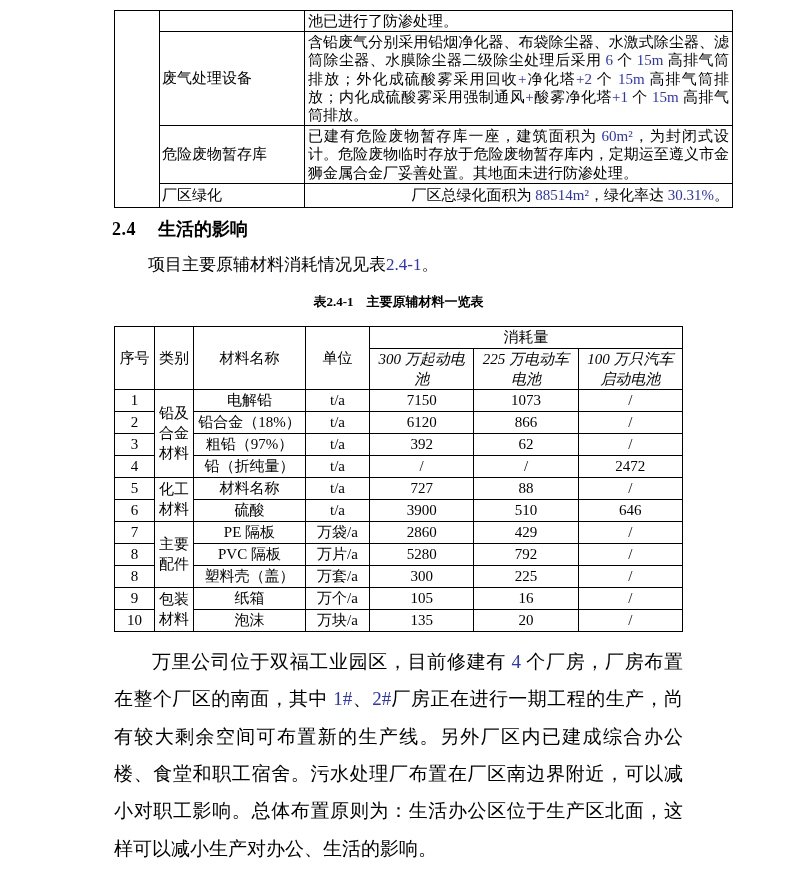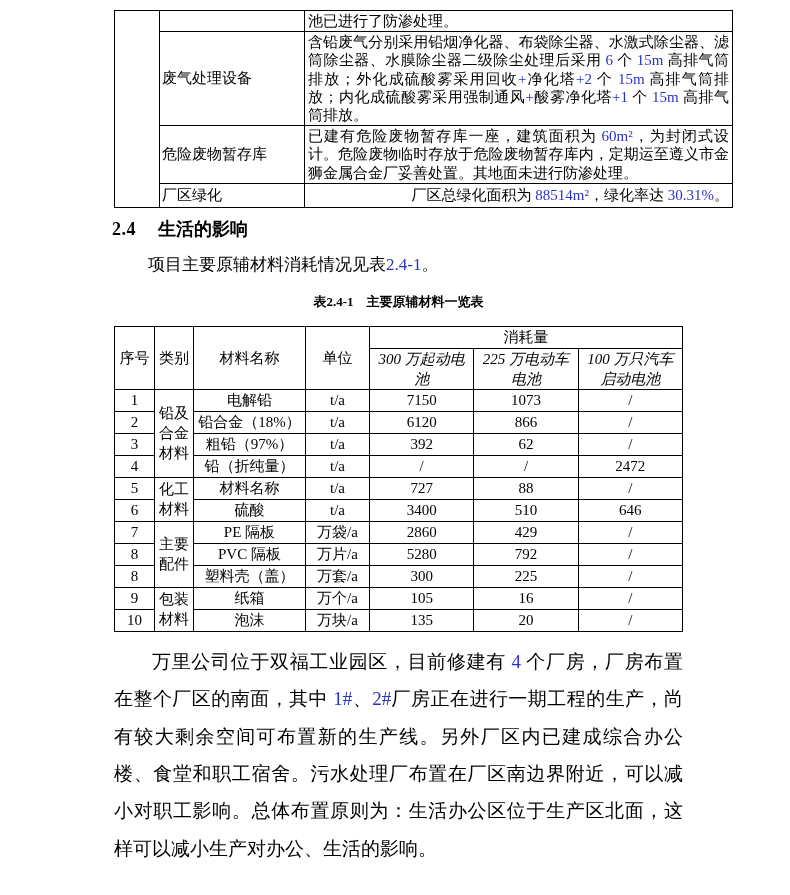--- a/index.html
+++ b/index.html
@@ -134,21 +134,21 @@
           <td>材料名称</td>
           <td>t/a</td>
           <td>727</td>
           <td>88</td>
           <td>/</td>
         </tr>
         <tr>
           <td>6</td>
           <td>硫酸</td>
           <td>t/a</td>
-          <td>3400</td>
+          <td>3900</td>
           <td>510</td>
           <td>646</td>
         </tr>
         <tr>
           <td>7</td>
           <td rowspan="3">主要配件</td>
           <td>PE 隔板</td>
           <td>万袋/a</td>
           <td>2860</td>
           <td>429</td>

